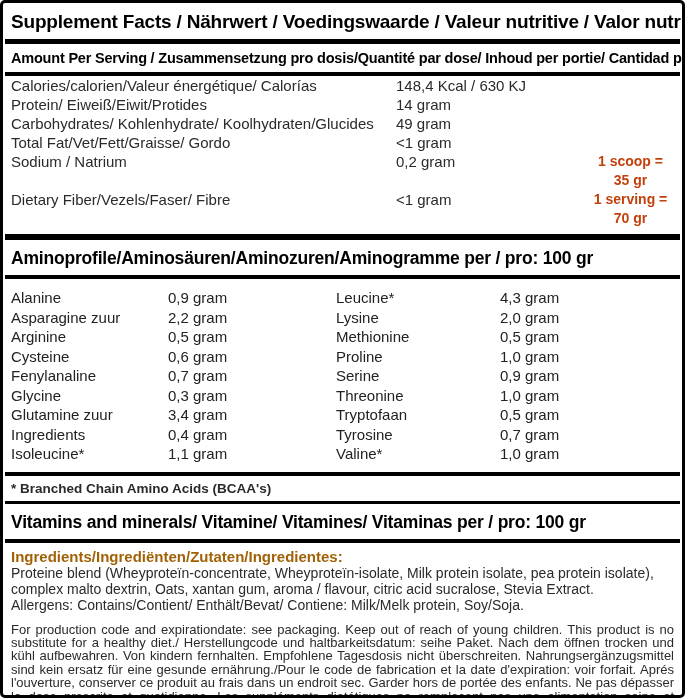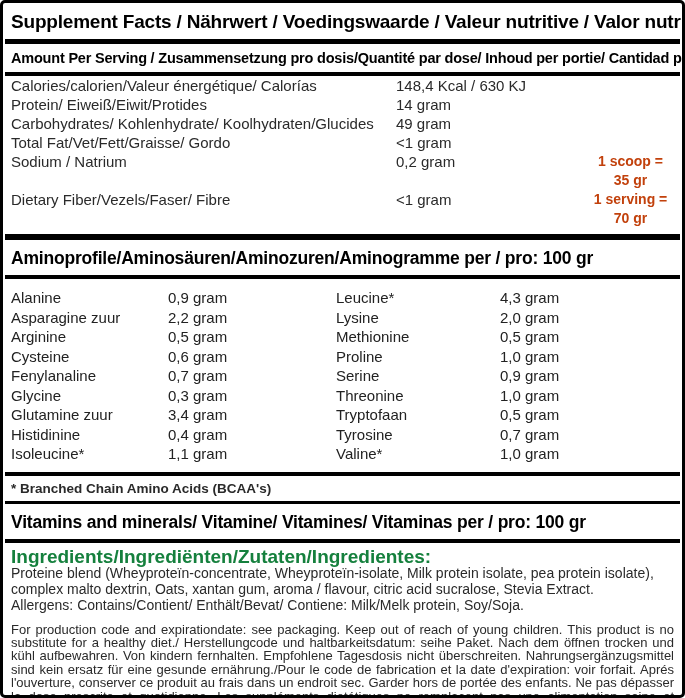--- a/index.html
+++ b/index.html
@@ -61,21 +61,21 @@
     color:#222;
   }
 
   .footnote{
     font-size:13.5px;color:#2a2a2a;
     padding:5px 8px 5px 8px;
     font-weight:bold;
   }
 
   .ingredients{padding:6px 8px 4px 8px;}
-  .ingredients-title{font-size:19px;font-weight:700;color:#15803d;line-height:16px;}
+  .ingredients-title{font-size:15px;font-weight:700;color:#a16207;line-height:16px;}
   .ingredient-line{font-size:14px;line-height:16px;color:#2a2a2a;}
 
   .warnings{
     padding:6px 8px 0 8px;
     font-size:13px;line-height:13.4px;
     text-align:justify;color:#2a2a2a;
   }
 </style>
 </head>
 <body>
@@ -162,21 +162,21 @@
       <span>Threonine</span>
       <span>1,0 gram</span>
     </div>
     <div class="amino-row">
       <span>Glutamine zuur</span>
       <span>3,4 gram</span>
       <span>Tryptofaan</span>
       <span>0,5 gram</span>
     </div>
     <div class="amino-row">
-      <span>Histidinine</span>
+      <span>Ingredients</span>
       <span>0,4 gram</span>
       <span>Tyrosine</span>
       <span>0,7 gram</span>
     </div>
     <div class="amino-row">
       <span>Isoleucine*</span>
       <span>1,1 gram</span>
       <span>Valine*</span>
       <span>1,0 gram</span>
     </div>

